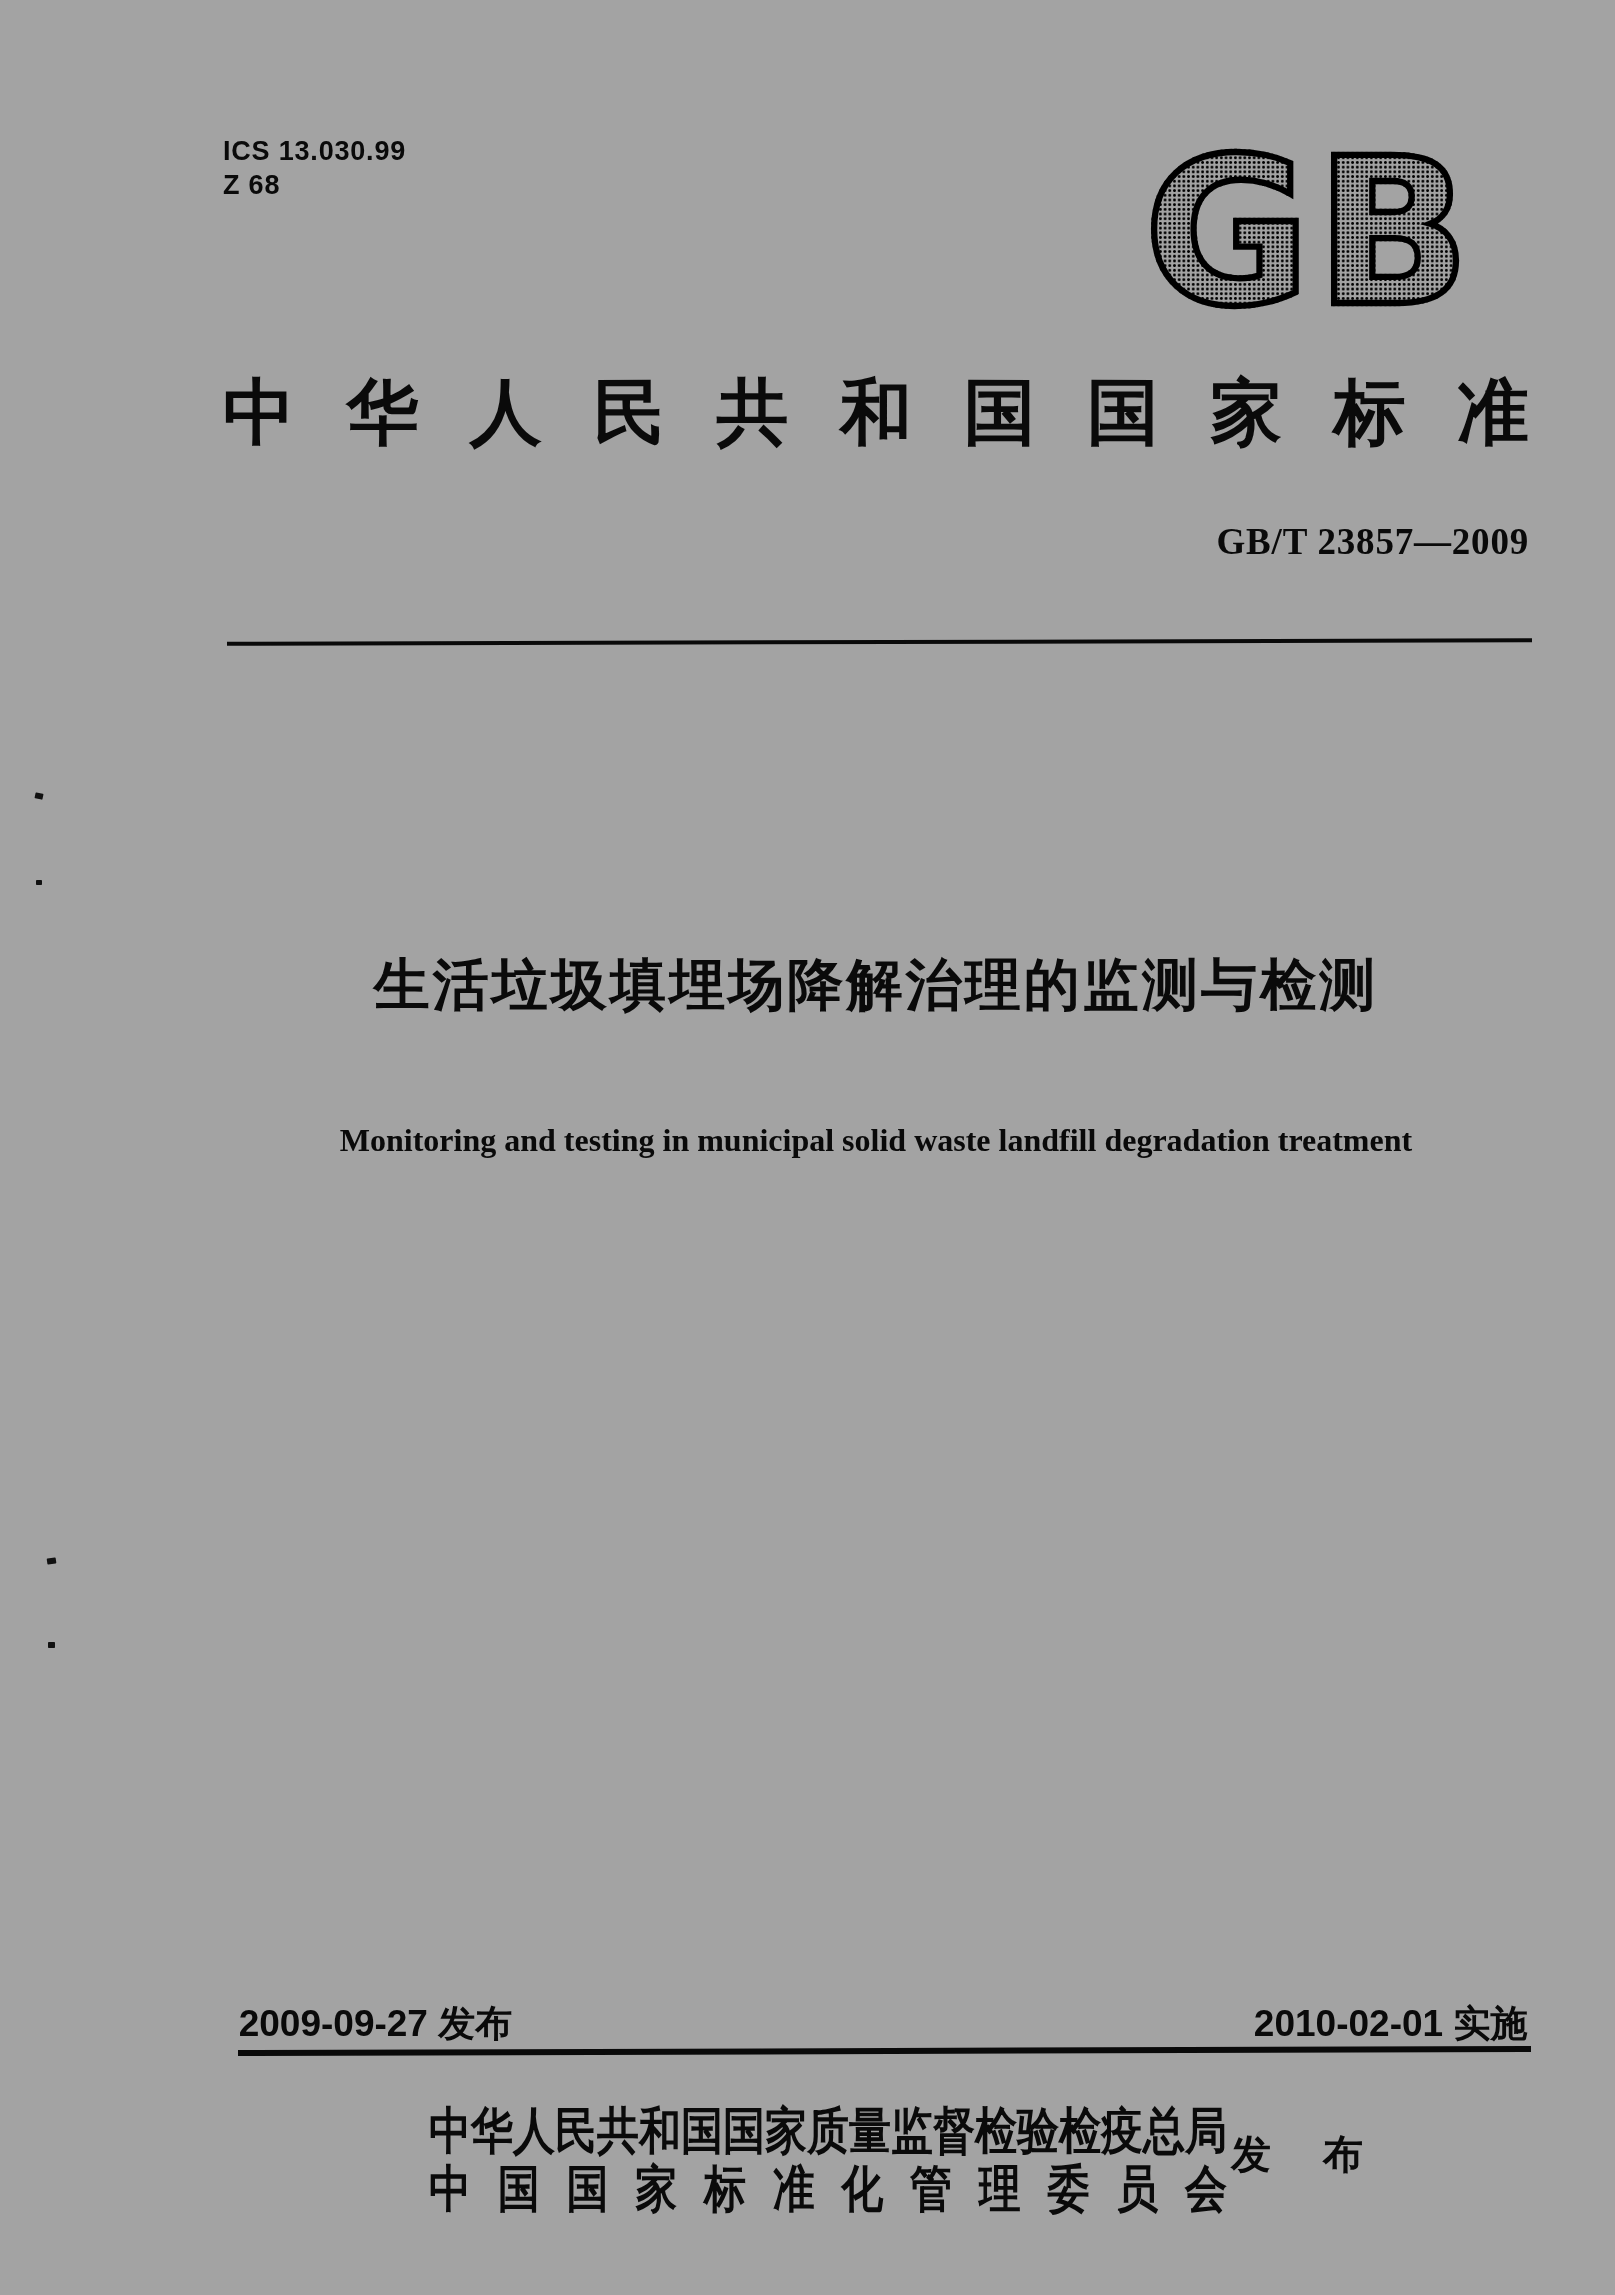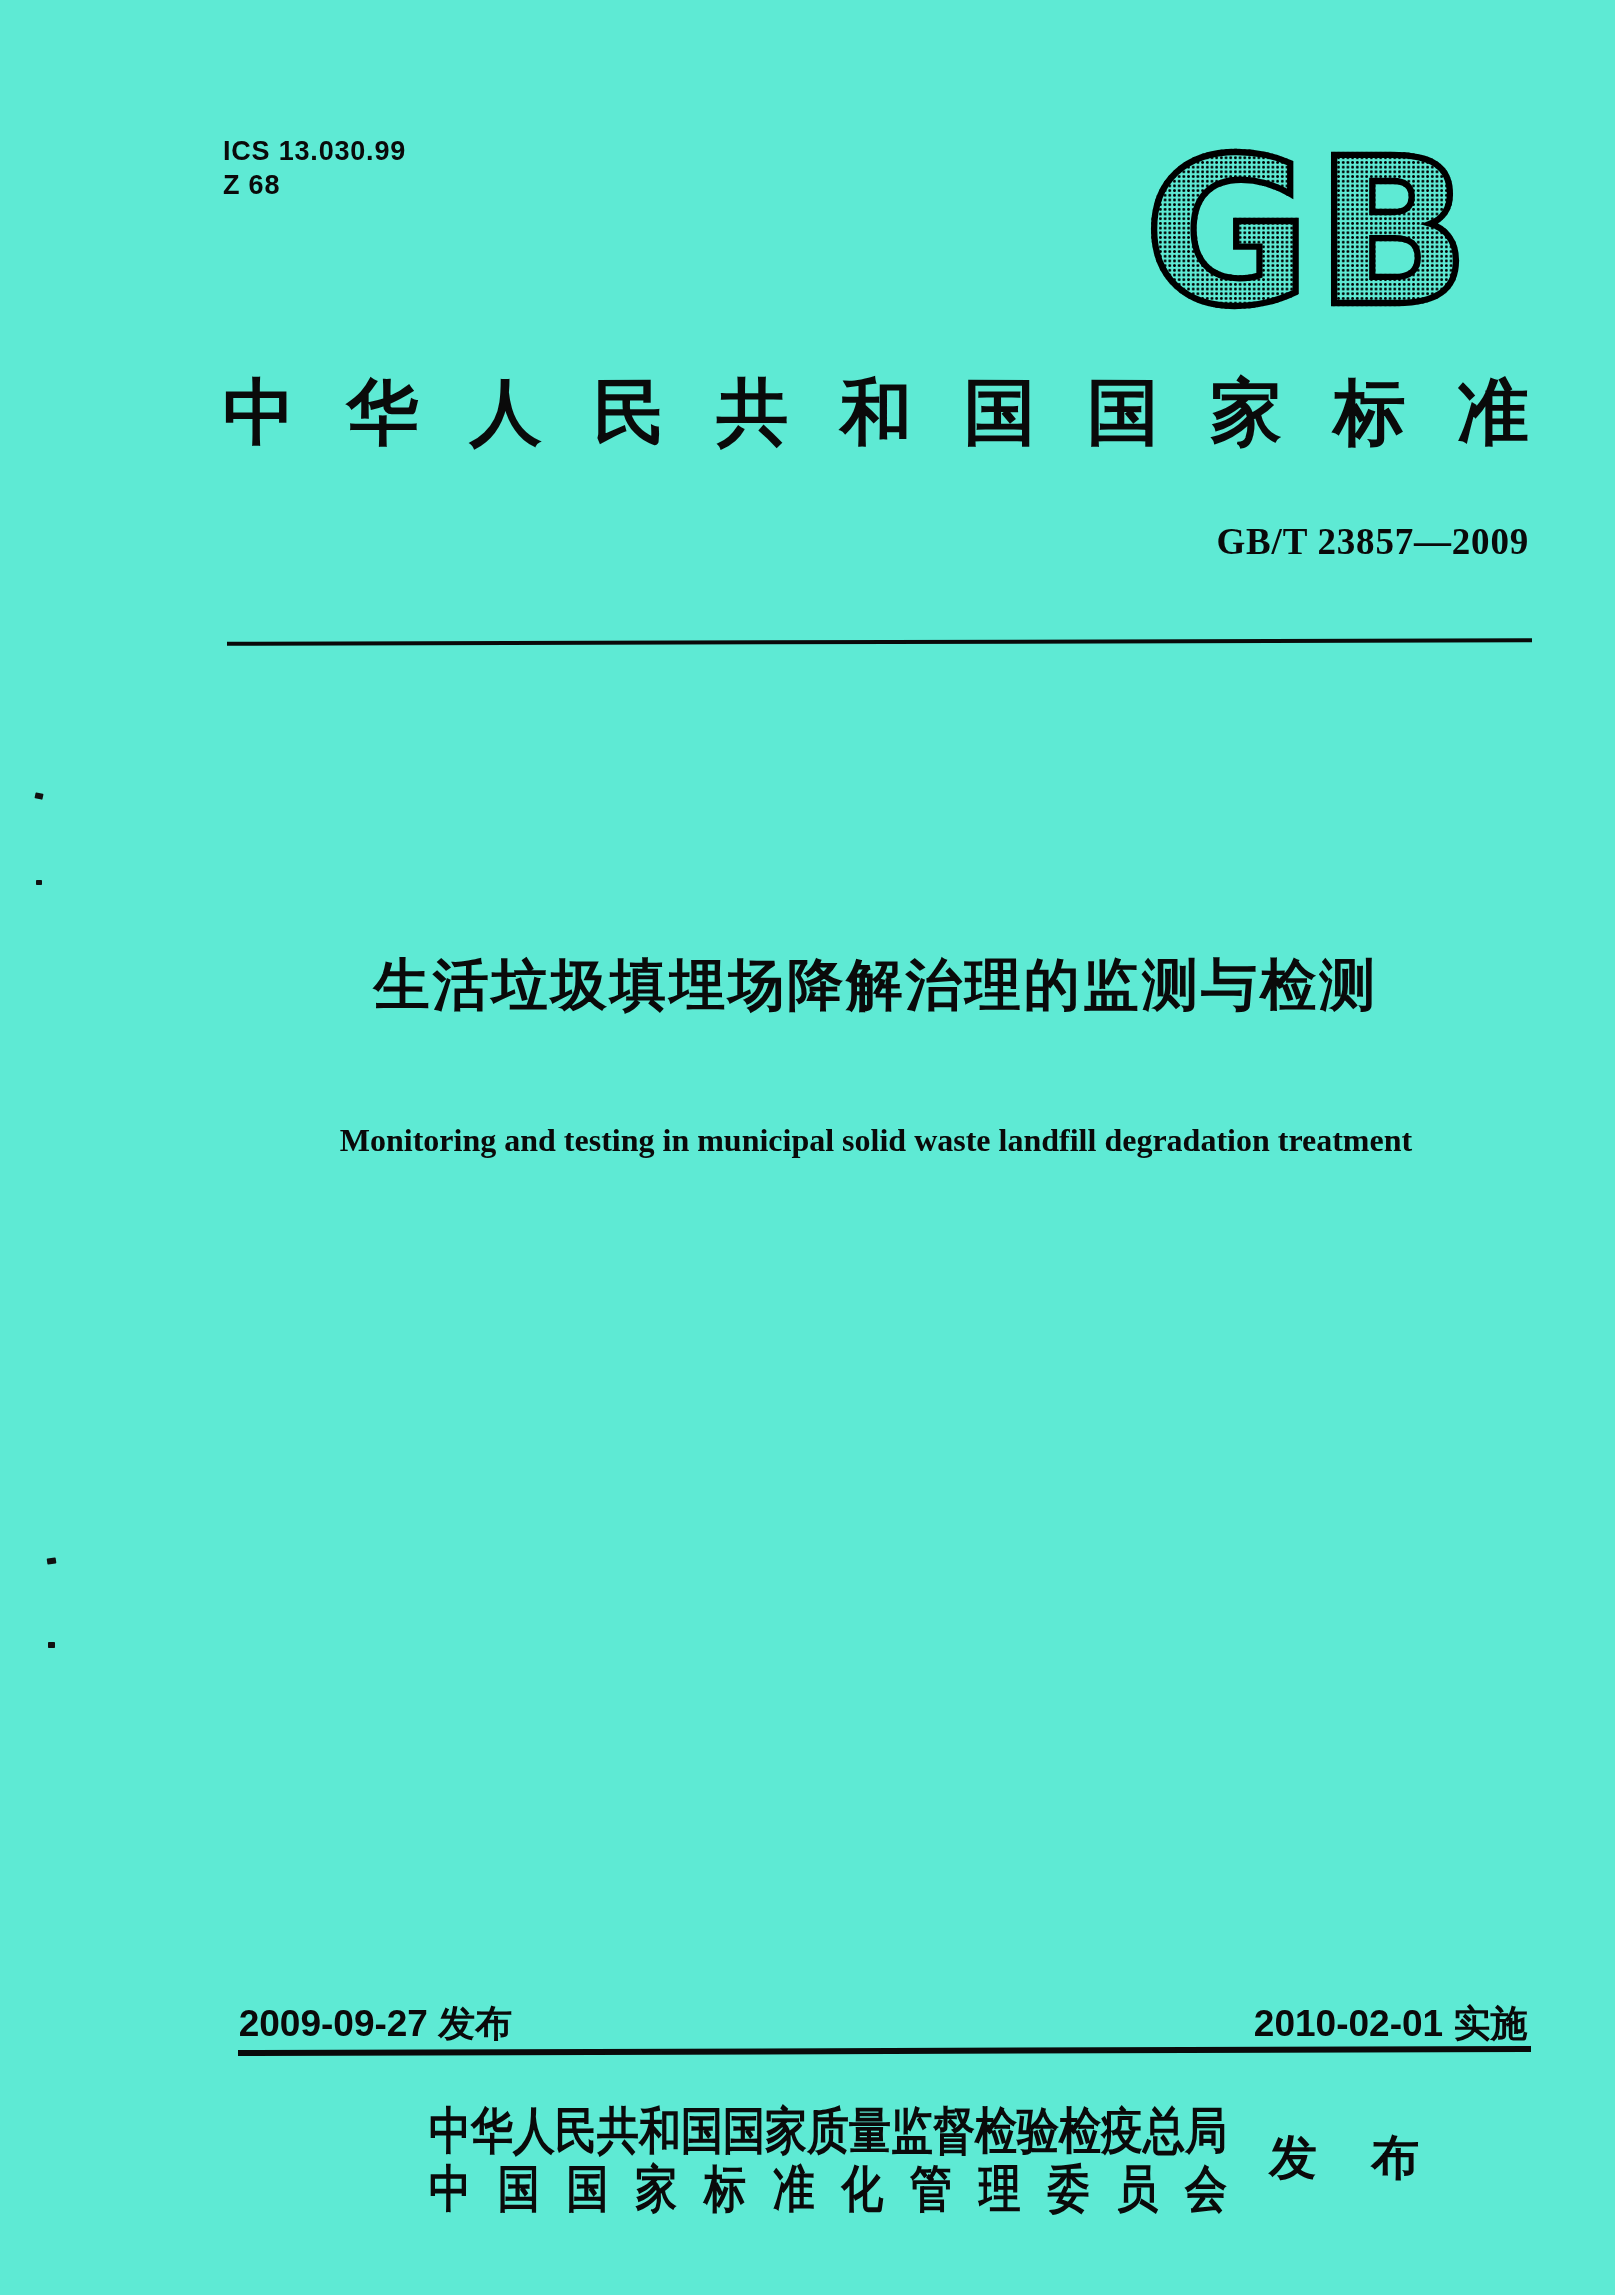--- a/index.html
+++ b/index.html
@@ -4,21 +4,21 @@
 <style>
   html, body {
     margin: 0;
     padding: 0;
     background: #e8e8e8;
   }
   .page {
     position: relative;
     width: 1616px;
     height: 2295px;
-    background: #5eead4;
+    background: #a3a3a3;
     overflow: hidden;
     font-family: "Liberation Sans", sans-serif;
     color: #0a0a0a;
   }
 
   
   .ics-block {
     position: absolute;
     left: 223px;
     top: 134px;
@@ -172,25 +172,25 @@
     white-space: nowrap;
     transform: scaleY(1.2);
     transform-origin: 0 0;
     color: #0a0a0a;
   }
   .issuer-line-1 { top: 2106px; }
   .issuer-line-2 { top: 2164px; }
 
   .release-label {
     position: absolute;
-    left: 1269px;
+    left: 1231px;
     top: 2134px;
     font-family: "Liberation Sans", sans-serif;
     font-weight: bold;
-    font-size: 48px;
+    font-size: 40px;
     line-height: 1;
     letter-spacing: 20.5px;
     white-space: nowrap;
     color: #0a0a0a;
   }
 
   
   .speck {
     position: absolute;
     background: #111;

